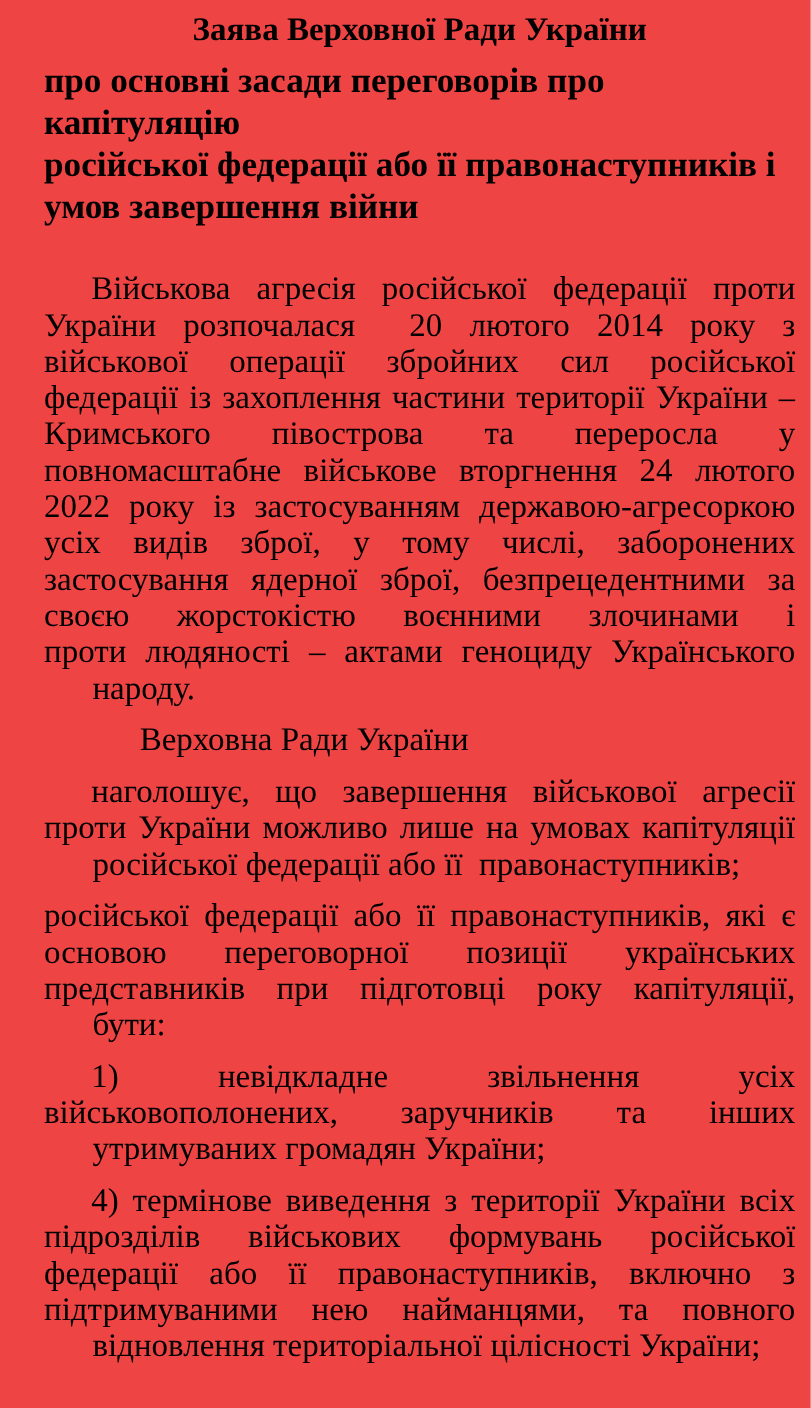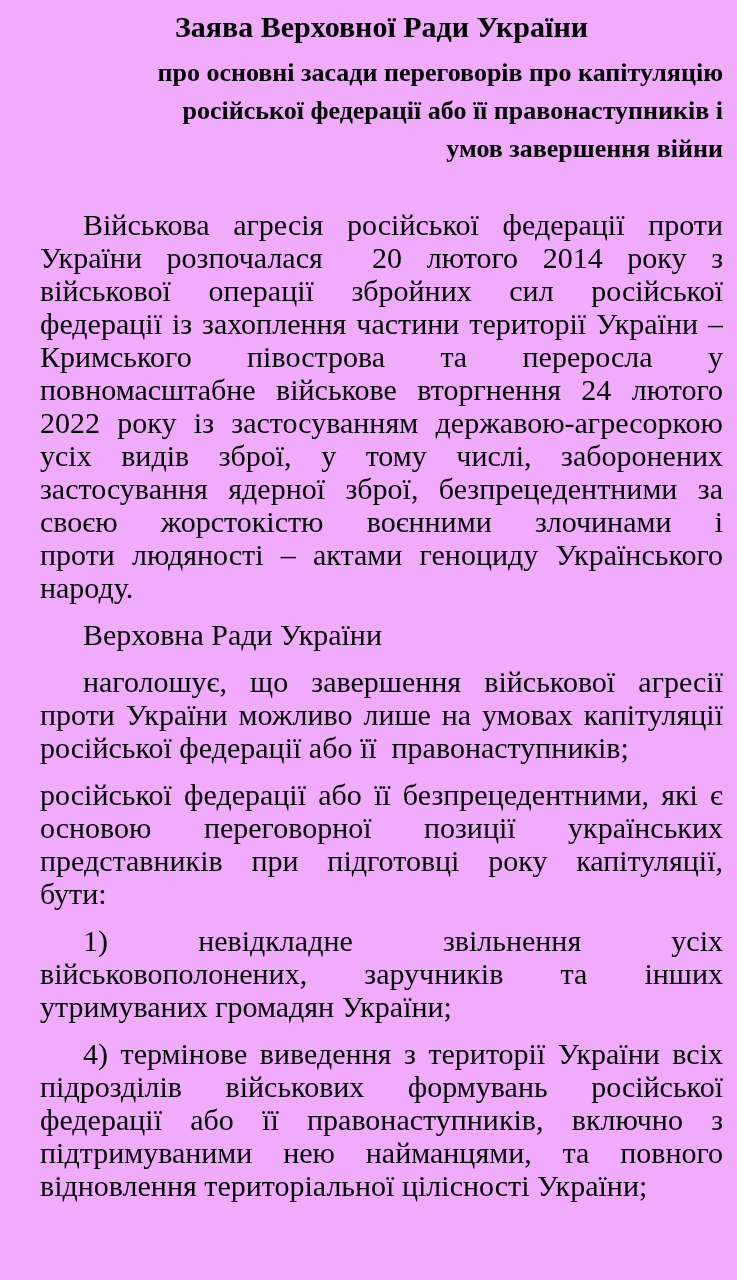--- a/index.html
+++ b/index.html
@@ -12,60 +12,61 @@
     height: 1280px;
     overflow: hidden;
     font-family: "Liberation Serif", "DejaVu Serif", serif;
     color: #000000;
   }
   .page {
     box-sizing: border-box;
     width: 737px;
     height: 1280px;
     padding: 8px 14px 0 40px;
-    background: #f0abfc;
+    background: #ef4444;
   }
   .content {
     width: 683px;
   }
   
   .heading {
     margin-bottom: 40px;
   }
   .title {
     font-size: 30px;
     font-weight: bold;
     line-height: 38px;
     text-align: center;
     margin-bottom: 8px;
   }
   .subtitle .sub-line {
-    font-size: 26px;
+    font-size: 32px;
     font-weight: bold;
     line-height: 38px;
-    text-align: right;
+    text-align: left;
   }
   
   .para {
     margin: 0 0 14px 0;
     font-size: 30px;
     line-height: 33px;
   }
   .line {
     height: 33px;
     overflow: hidden;
     text-align: justify;
     text-align-last: justify;
   }
   .line.first {
     text-indent: 43px;
   }
   .line.last {
     text-align: center;
     text-align-last: left;
+    margin-left: 44px;
   }
 </style>
 </head>
 <body>
 
 <div class="page">
   <div class="content">
 
     <div class="heading">
       <div class="title">Заява Верховної Ради України</div>
@@ -93,21 +94,21 @@
         </div>
         <div class="para">
           <div class="line first last">Верховна Ради України</div>
         </div>
         <div class="para">
           <div class="line first">наголошує, що завершення військової агресії росії</div>
           <div class="line">проти України можливо лише на умовах капітуляції</div>
           <div class="line last">російської федерації або її&nbsp; правонаступників;</div>
         </div>
         <div class="para">
-          <div class="line">російської федерації або її безпрецедентними, які є</div>
+          <div class="line">російської федерації або її правонаступників, які є</div>
           <div class="line">основою переговорної позиції українських</div>
           <div class="line">представників при підготовці року капітуляції, мають</div>
           <div class="line last">бути:</div>
         </div>
         <div class="para">
           <div class="line first">1) невідкладне звільнення усіх</div>
           <div class="line">військовополонених, заручників та інших</div>
           <div class="line last">утримуваних громадян України;</div>
         </div>
         <div class="para">

